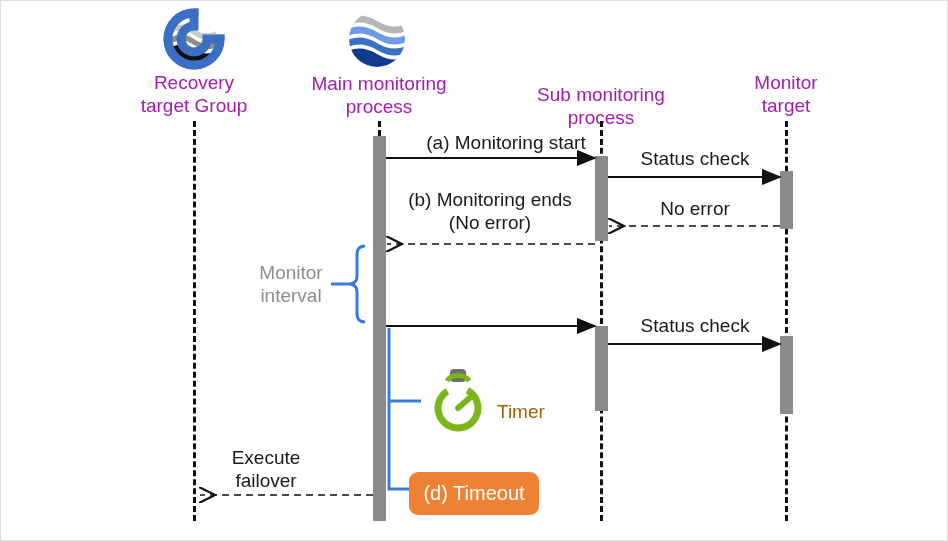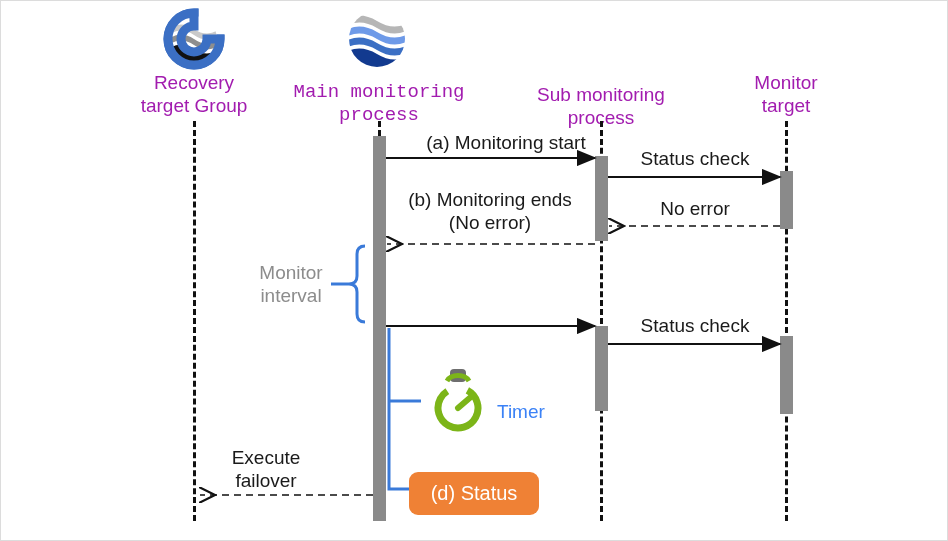--- a/index.html
+++ b/index.html
@@ -3,21 +3,21 @@
 <meta charset="utf-8">
 <style>
   html,body{margin:0;padding:0;background:#fff;}
   body{width:948px;height:541px;font-family:"Liberation Sans",sans-serif;}
   #canvas{position:relative;width:948px;height:541px;box-sizing:border-box;
           border:1px solid #dcdcdc;background:#ffffff;overflow:hidden;}
   .abs{position:absolute;}
   .hdr{position:absolute;text-align:center;font-size:19px;color:#a21caf;line-height:23px;white-space:pre-line;}
   .msg{position:absolute;text-align:center;font-size:19px;color:#1a1a1a;line-height:23px;white-space:pre-line;}
   .gray-lbl{position:absolute;text-align:center;font-size:19px;color:#8c8c8c;line-height:23px;white-space:pre-line;}
-  .timer-lbl{position:absolute;font-size:19px;color:#3b82f6;line-height:23px;}
+  .timer-lbl{position:absolute;font-size:19px;color:#a16207;line-height:23px;}
   .lifeline{position:absolute;width:0;border-left:3px dashed #111;}
   .actbar{position:absolute;background:#8a8a8a;width:13px;}
   .badge{position:absolute;background:#ef8135;border-radius:9px;color:#fff;
          font-size:20px;display:flex;align-items:center;justify-content:center;}
   svg{display:block;}
 </style>
 </head>
 <body>
 
 <div id="canvas">
@@ -52,21 +52,21 @@
         <path d="M0 14 q17 -11 35 0 q18 11 35 0 v7 q-17 11 -35 0 q-18 -11 -35 0 z" fill="#b6b6b6"></path>
         <path d="M0 25 q17 -11 35 0 q18 11 35 0 v7 q-17 11 -35 0 q-18 -11 -35 0 z" fill="#6e9ae8"></path>
         <path d="M0 36 q17 -11 35 0 q18 11 35 0 v7 q-17 11 -35 0 q-18 -11 -35 0 z" fill="#3b6fc4"></path>
         <path d="M0 47 q17 -11 35 0 q18 11 35 0 v20 h-70 z" fill="#123a8f"></path>
       </g>
     </svg>
   </div>
 
   <div class="hdr" style="left:93px;top:70px;width:200px;">Recovery
 target Group</div>
-  <div class="hdr" style="left:278px;top:80px;width:200px;font-family:Liberation Mono, monospace;">Main monitoring
+  <div class="hdr" style="left:278px;top:71px;width:200px;">Main monitoring
 process</div>
   <div class="hdr" style="left:500px;top:70px;width:200px;margin-top:12px;">Sub monitoring
 process</div>
   <div class="hdr" style="left:685px;top:70px;width:200px;">Monitor
 target</div>
 
   <div class="lifeline" style="left:192px;top:120px;height:400px;"></div>
   <div class="lifeline" style="left:377px;top:120px;height:400px;"></div>
   <div class="lifeline" style="left:599px;top:120px;height:400px;"></div>
   <div class="lifeline" style="left:784px;top:120px;height:400px;"></div>
@@ -127,15 +127,15 @@
   <div class="abs" style="left:426px;top:366px;width:62px;height:66px;">
     <svg width="62" height="66" viewBox="0 0 62 66">
       <rect x="23" y="2" width="16" height="13" rx="4" fill="#6e6e6e"></rect>
       <path d="M20 14 a12 9 0 0 1 22 0" fill="none" stroke="#7cb518" stroke-width="5"></path>
       <circle cx="31" cy="41" r="20" fill="none" stroke="#7cb518" stroke-width="7" stroke-dasharray="104 22" transform="rotate(-62 31 41)"></circle>
       <line x1="31" y1="41" x2="45" y2="29" stroke="#7cb518" stroke-width="6" stroke-linecap="round"></line>
     </svg>
   </div>
   <div class="timer-lbl" style="left:496px;top:399px;">Timer</div>
 
-  <div class="badge" style="left:408px;top:471px;width:130px;height:43px;">(d) Status</div>
+  <div class="badge" style="left:408px;top:471px;width:130px;height:43px;">(d) Timeout</div>
 
 </div>
 
 </body></html>

